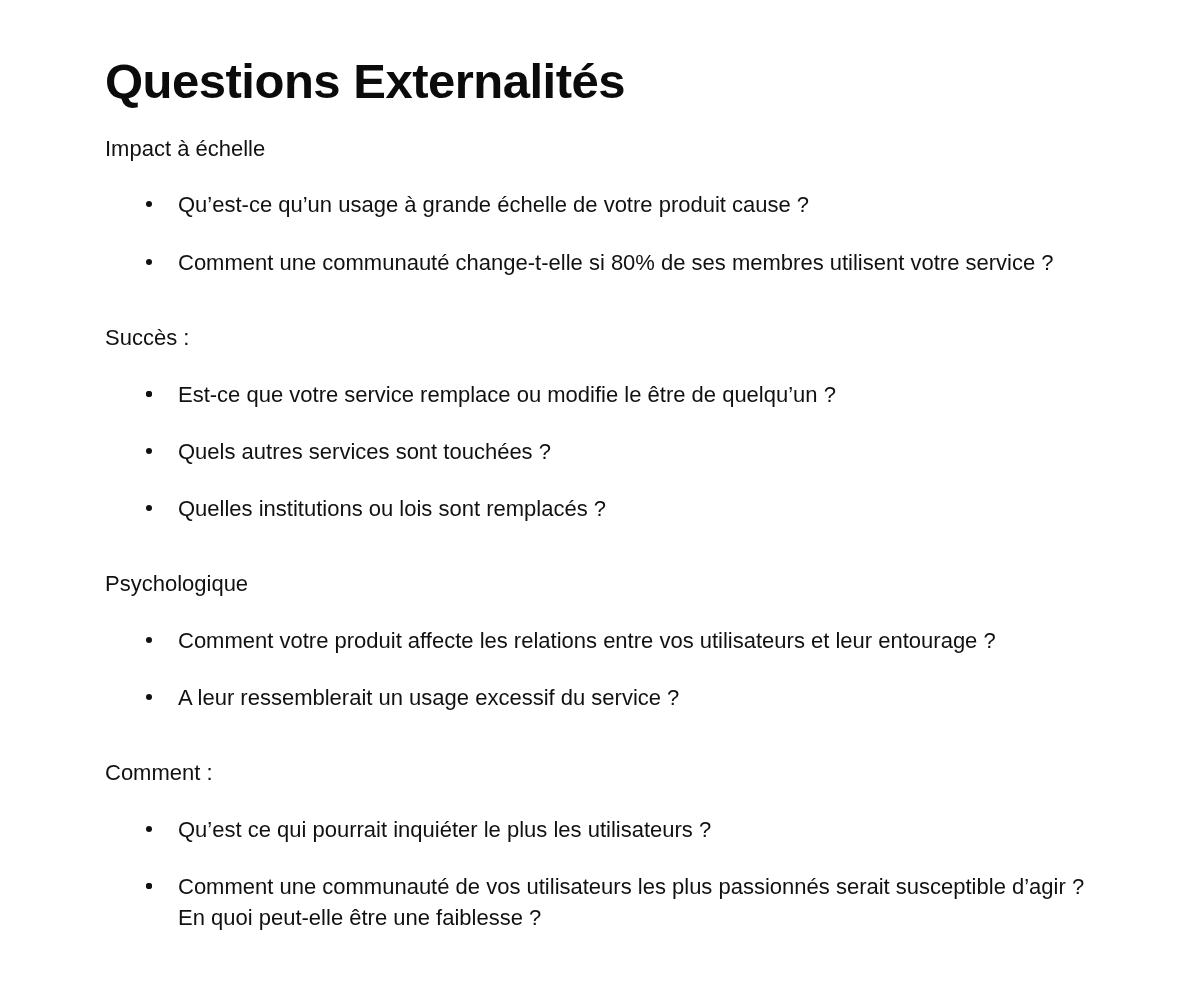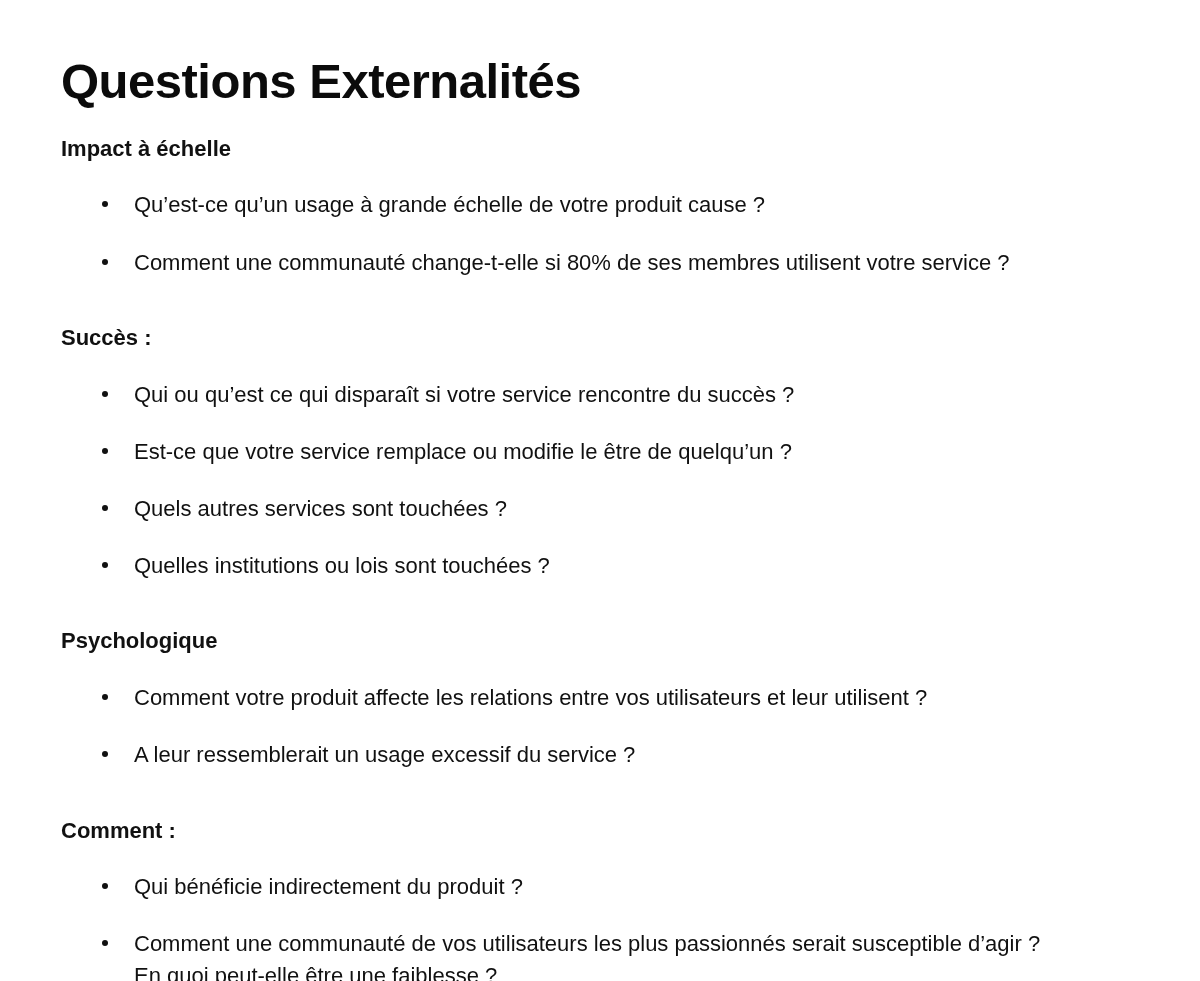--- a/index.html
+++ b/index.html
@@ -12,40 +12,40 @@
     background: #ffffff;
     font-family: "Liberation Sans", sans-serif;
     color: #111111;
     overflow: hidden;
   }
   .slide {
     position: relative;
     width: 1200px;
     height: 981px;
     box-sizing: border-box;
-    padding: 0 61px;
+    padding: 0 105px;
   }
   .slide-title {
     margin: 0;
     padding-top: 54px;
     font-size: 49px;
     font-weight: 700;
     letter-spacing: -0.5px;
     line-height: 1.12;
     color: #0b0b0b;
   }
   .section {
     margin-top: 26px;
   }
   .section.gap-large {
     margin-top: 46px;
   }
   .section-heading {
     font-size: 22px;
-    font-weight: 700;
+    font-weight: 400;
     line-height: 1.3;
     color: #111111;
     margin: 0 0 6px 0;
   }
   .bullet-list {
     list-style: none;
     margin: 0;
     padding: 0;
   }
   .bullet-item {
@@ -78,34 +78,35 @@
       <div class="section">
         <div class="section-heading">Impact à échelle</div>
         <ul class="bullet-list">
           <li class="bullet-item"><span class="bullet-dot"></span><span>Qu’est-ce qu’un usage à grande échelle de votre produit cause ?</span></li>
           <li class="bullet-item"><span class="bullet-dot"></span><span>Comment une communauté change-t-elle si 80% de ses membres utilisent votre service ?</span></li>
         </ul>
       </div>
       <div class="section gap-large">
         <div class="section-heading">Succès :</div>
         <ul class="bullet-list">
-          <li class="bullet-item"><span class="bullet-dot"></span><span>Qui ou qu’est ce qui disparaît si votre service rencontre du succès ?</span></li>
+          <li class="bullet-item"><span class="bullet-dot"></span></li>
           <li class="bullet-item"><span class="bullet-dot"></span><span>Est-ce que votre service remplace ou modifie le être de quelqu’un ?</span></li>
           <li class="bullet-item"><span class="bullet-dot"></span><span>Quels autres services sont touchées ?</span></li>
-          <li class="bullet-item"><span class="bullet-dot"></span><span>Quelles institutions ou lois sont touchées ?</span></li>
+          <li class="bullet-item"><span class="bullet-dot"></span><span>Quelles institutions ou lois sont remplacés ?</span></li>
         </ul>
       </div>
       <div class="section gap-large">
         <div class="section-heading">Psychologique</div>
         <ul class="bullet-list">
-          <li class="bullet-item"><span class="bullet-dot"></span><span>Comment votre produit affecte les relations entre vos utilisateurs et leur utilisent ?</span></li>
+          <li class="bullet-item"><span class="bullet-dot"></span><span>Comment votre produit affecte les relations entre vos utilisateurs et leur entourage ?</span></li>
           <li class="bullet-item"><span class="bullet-dot"></span><span>A leur ressemblerait un usage excessif du service ?</span></li>
         </ul>
       </div>
       <div class="section gap-large">
         <div class="section-heading">Comment :</div>
         <ul class="bullet-list">
-          <li class="bullet-item"><span class="bullet-dot"></span><span>Qui bénéficie indirectement du produit ?</span></li>
+          <li class="bullet-item"><span class="bullet-dot"></span><span>Qu’est ce qui pourrait inquiéter le plus les utilisateurs ?</span></li>
+          <li class="bullet-item"><span class="bullet-dot"></span></li>
           <li class="bullet-item"><span class="bullet-dot"></span><span>Comment une communauté de vos utilisateurs les plus passionnés serait susceptible d’agir ? En quoi peut-elle être une faiblesse ?</span></li>
         </ul>
       </div>
     </div>
 </div>
 
 </body></html>

